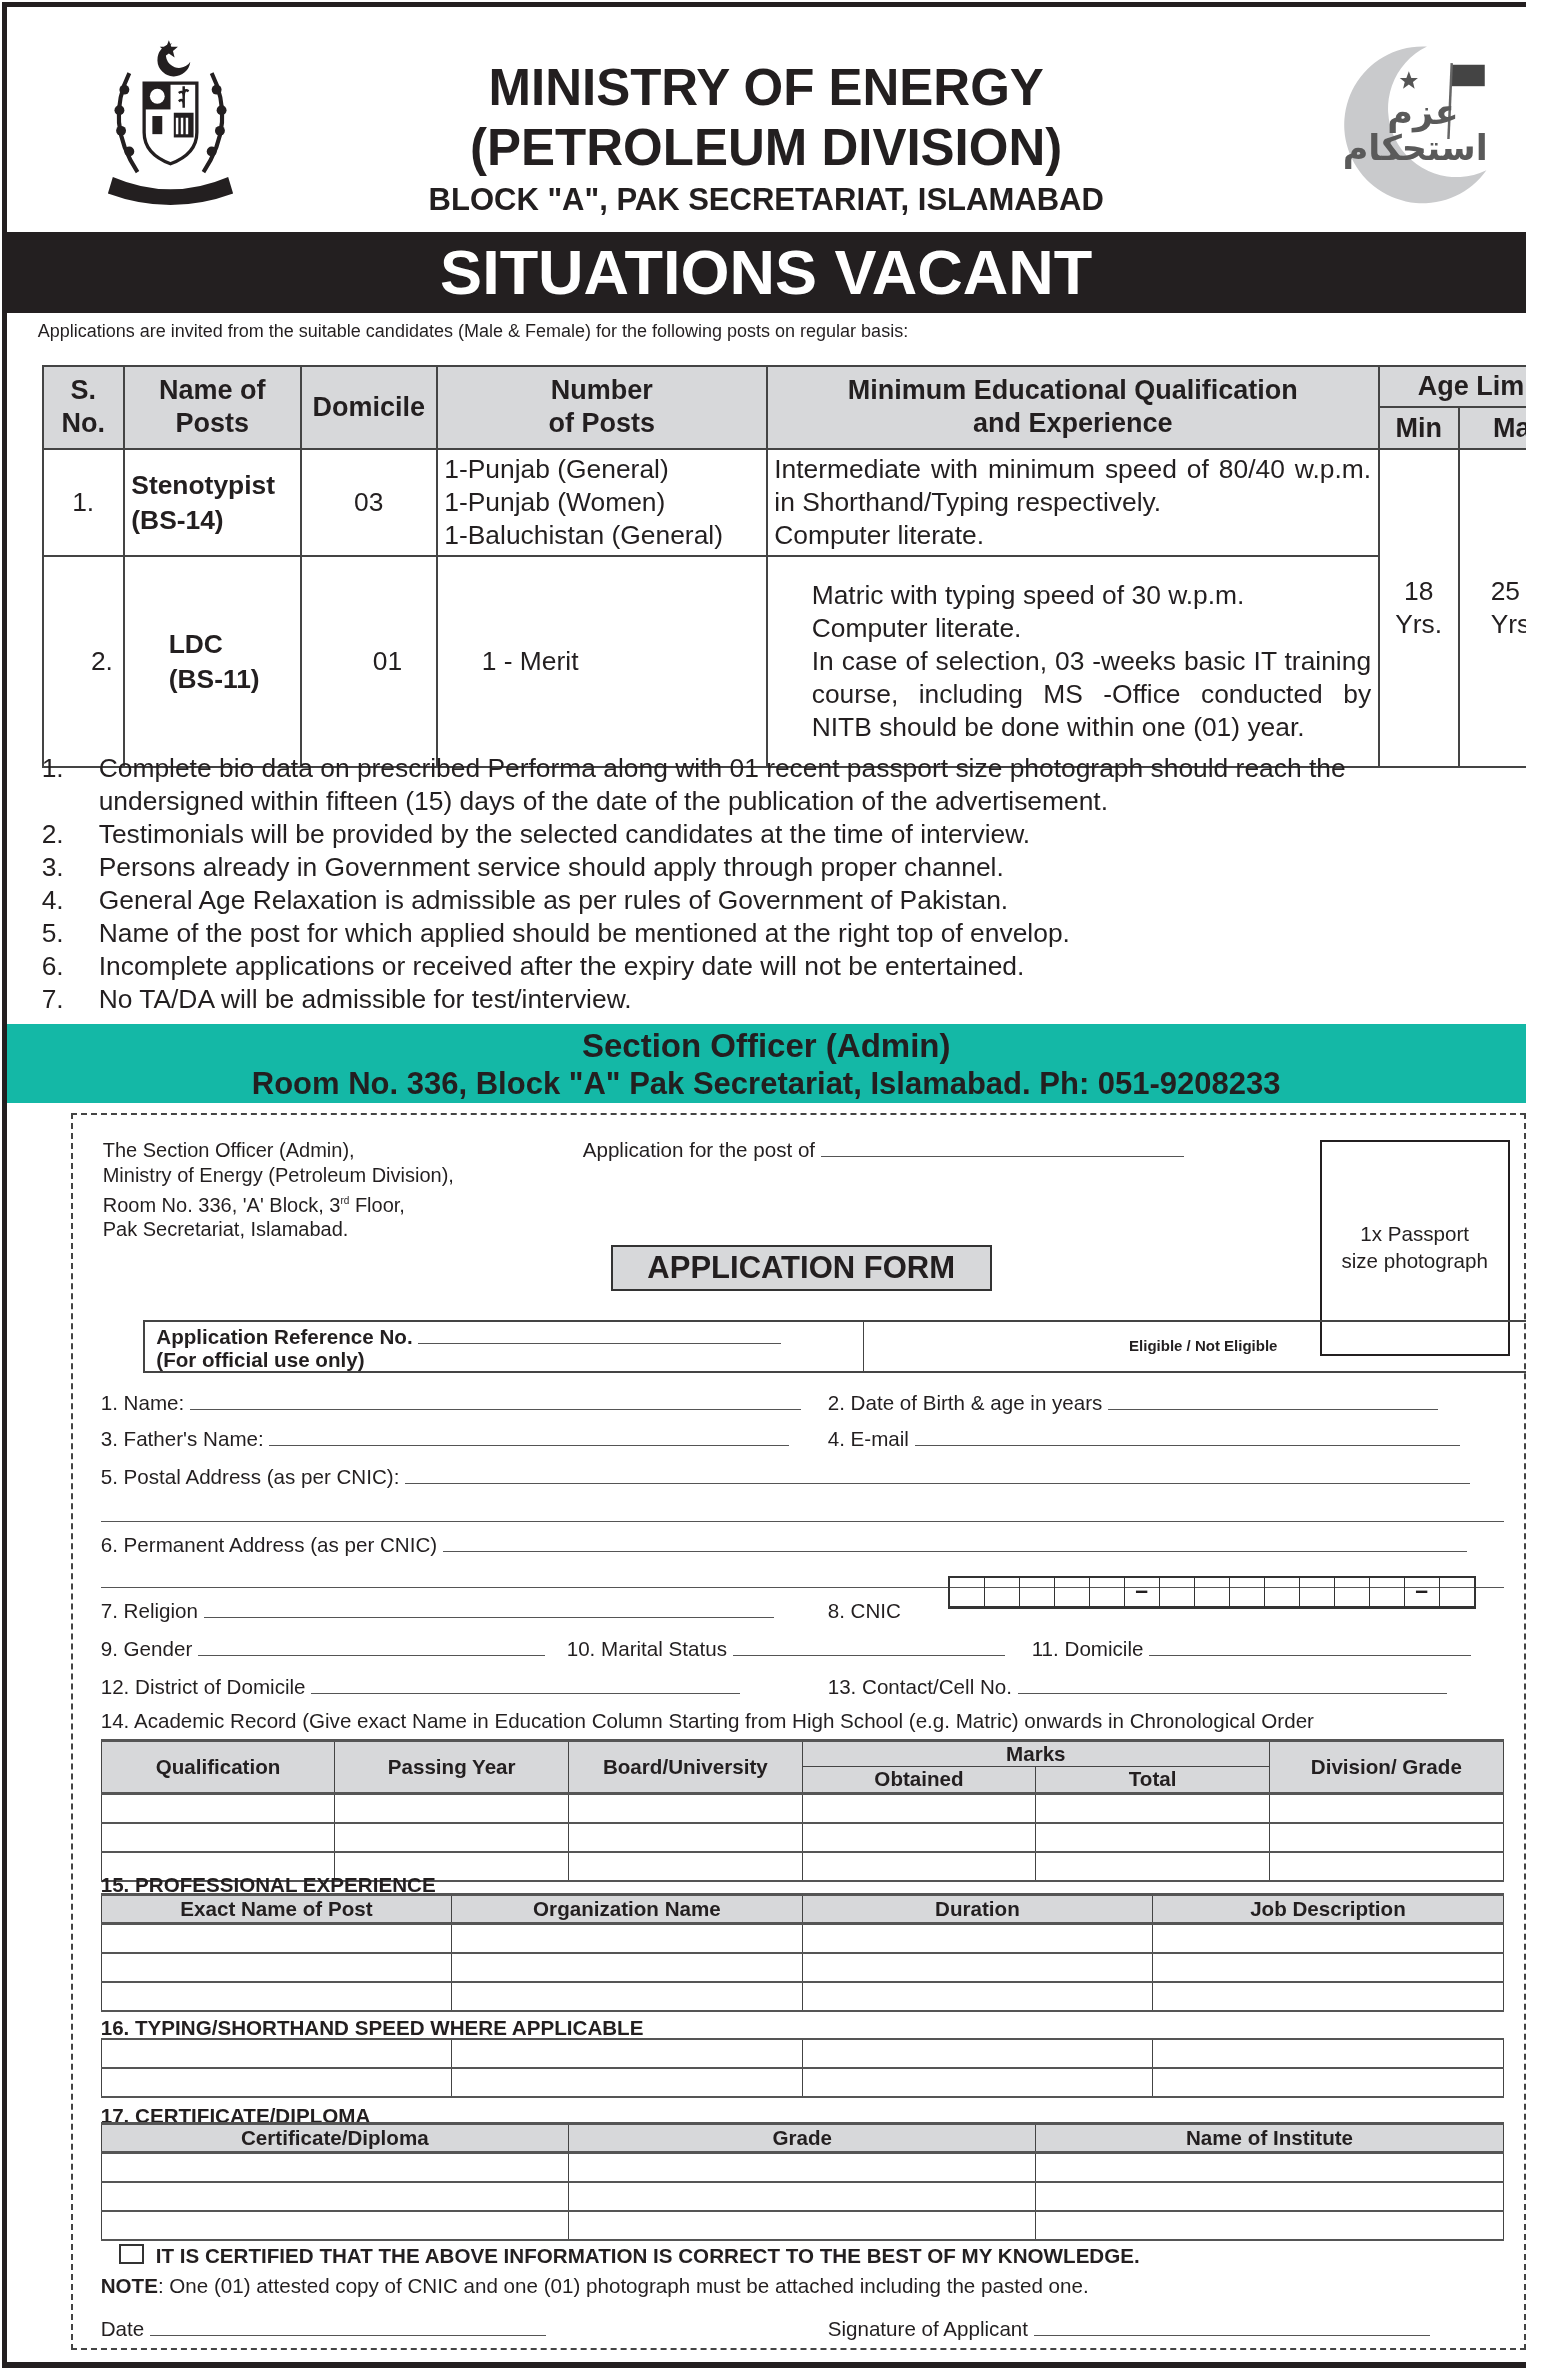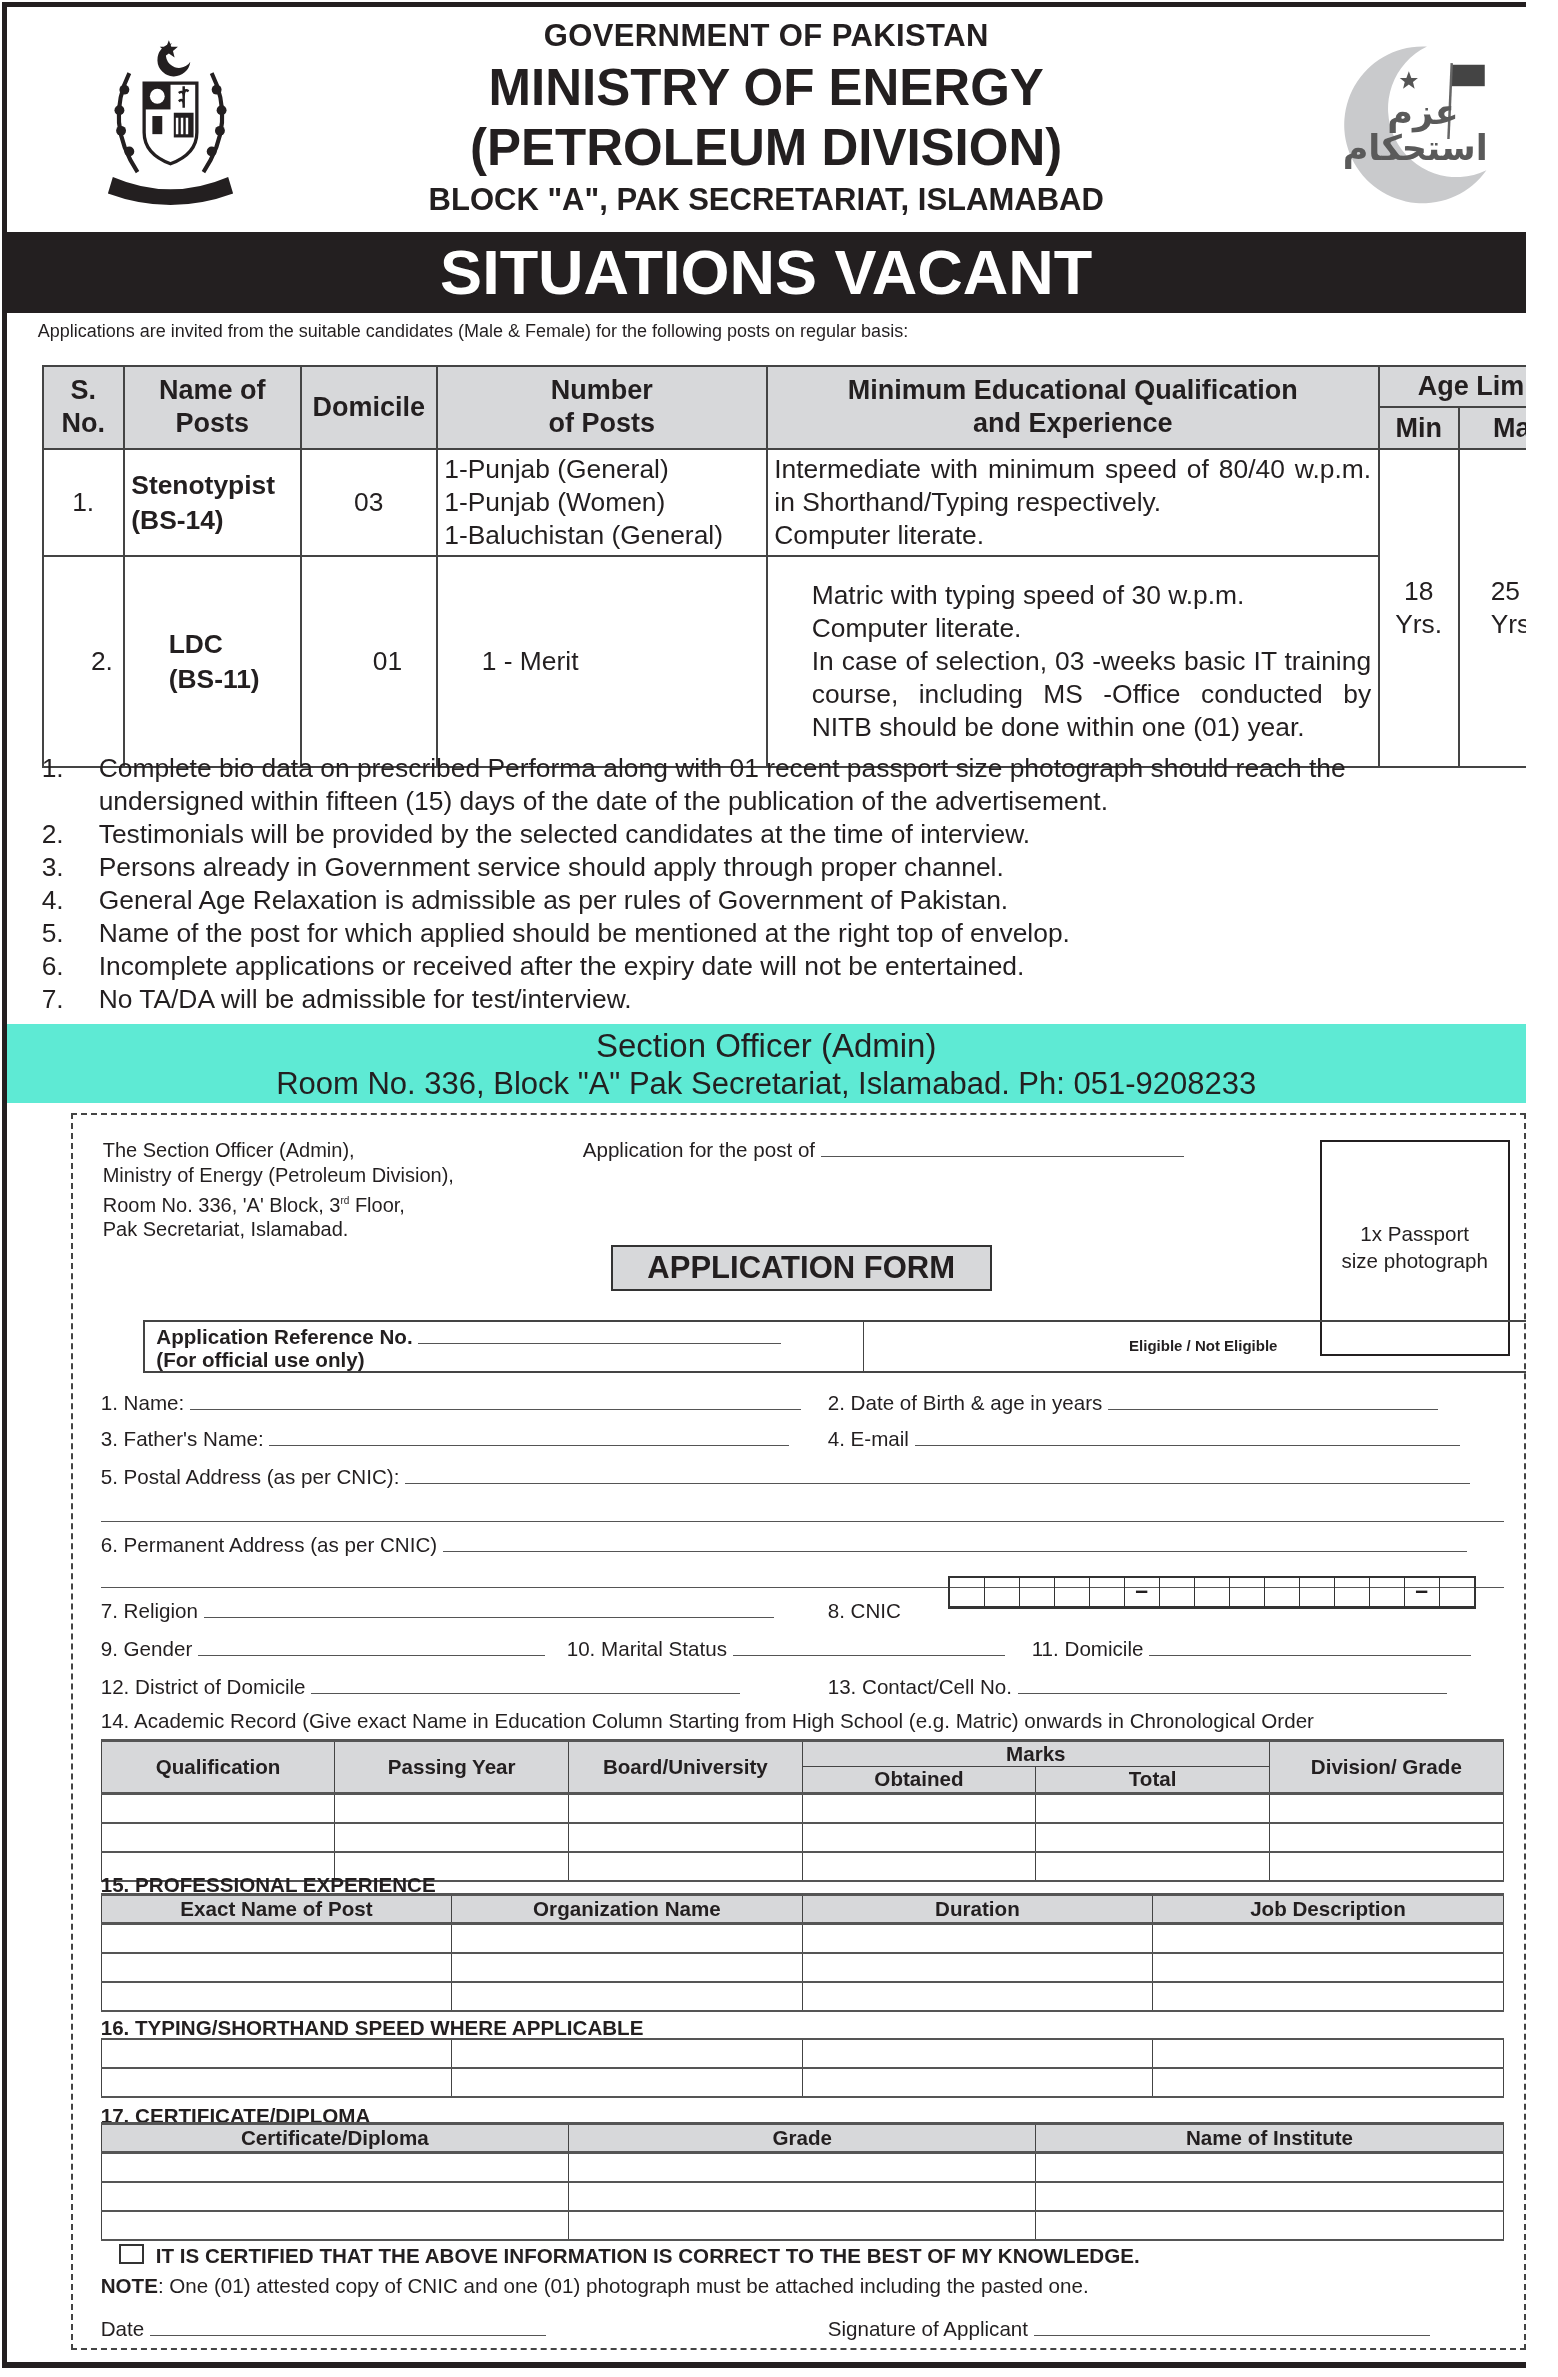--- a/index.html
+++ b/index.html
@@ -28,21 +28,21 @@
   .jobs td.c { text-align:center; }
   .jobs td.q { text-align:justify; text-align-last:left; }
   .jobs tr.r1 td { height:97px; }
   .jobs tr.r2 td { height:202px;padding-left:44px; }
 
   
   .notes { position:absolute; left:0; top:745px; font-size:26.4px; line-height:33px; width:1568px; }
   .note { position:relative; padding-left:92px; white-space:nowrap; }
   .note .n { position:absolute; left:35px; }
 
-  .officer { position:absolute; left:0; top:1017px; width:1519px; height:79px; background:#5eead4; text-align:center; font-weight:normal; }
+  .officer { position:absolute; left:0; top:1017px; width:1519px; height:79px; background:#14b8a6; text-align:center; font-weight:bold; }
   .officer .t1 { font-size:33px; line-height:38px; padding-top:3.3px; }
   .officer .t2 { font-size:31px; line-height:38px; }
 
   
   .form { position:absolute; left:64px; top:1106px; width:1455px; height:1237px; border:2.1px dashed #444; box-sizing:border-box; }
   .f { position:absolute; font-size:20.6px; white-space:nowrap; }
   .ul { display:inline-block; border-bottom:1.7px solid #555; height:18px; vertical-align:baseline; }
   .photo { position:absolute; left:1247px; top:25px; width:190px; height:216px; border:2.5px solid #231f20; box-sizing:border-box;
            text-align:center; font-size:20.6px; display:flex; align-items:center; justify-content:center; line-height:26.4px; }
   .appform { position:absolute; left:538px; top:130px; width:381px; height:46px; background:#d7d8da; border:2.5px solid #333; box-sizing:border-box;
@@ -97,21 +97,20 @@
       <polygon points="98,38 101,46 109,46 103,51 105,59 98,54 91,59 93,51 87,46 95,46" fill="#555"></polygon>
       <rect x="150" y="30" width="40" height="26" fill="#444"></rect>
       <line x1="150" y1="28" x2="146" y2="120" stroke="#666" stroke-width="3"></line>
     </svg>
     <div class="abs" style="left:15px;top:54px;font-size:35px;font-weight:bold;color:#5a5a5a;line-height:36px;text-align:right;width:116px">
       <div>عزم</div>
       <div>استحکام</div>
     </div>
   </div>
 
-  <div class="hdr-line gov">GOVERNMENT OF PAKISTAN</div>
   <div class="hdr-line div">(PETROLEUM DIVISION)</div>
   <div class="hdr-line min">MINISTRY OF ENERGY</div>
   <div class="hdr-line blk">BLOCK "A", PAK SECRETARIAT, ISLAMABAD</div>
 
   <div class="banner">SITUATIONS VACANT</div>
 
   <div class="intro">Applications are invited from the suitable candidates (Male &amp; Female) for the following posts on regular basis:</div>
 
   <table class="jobs">
     <colgroup>

